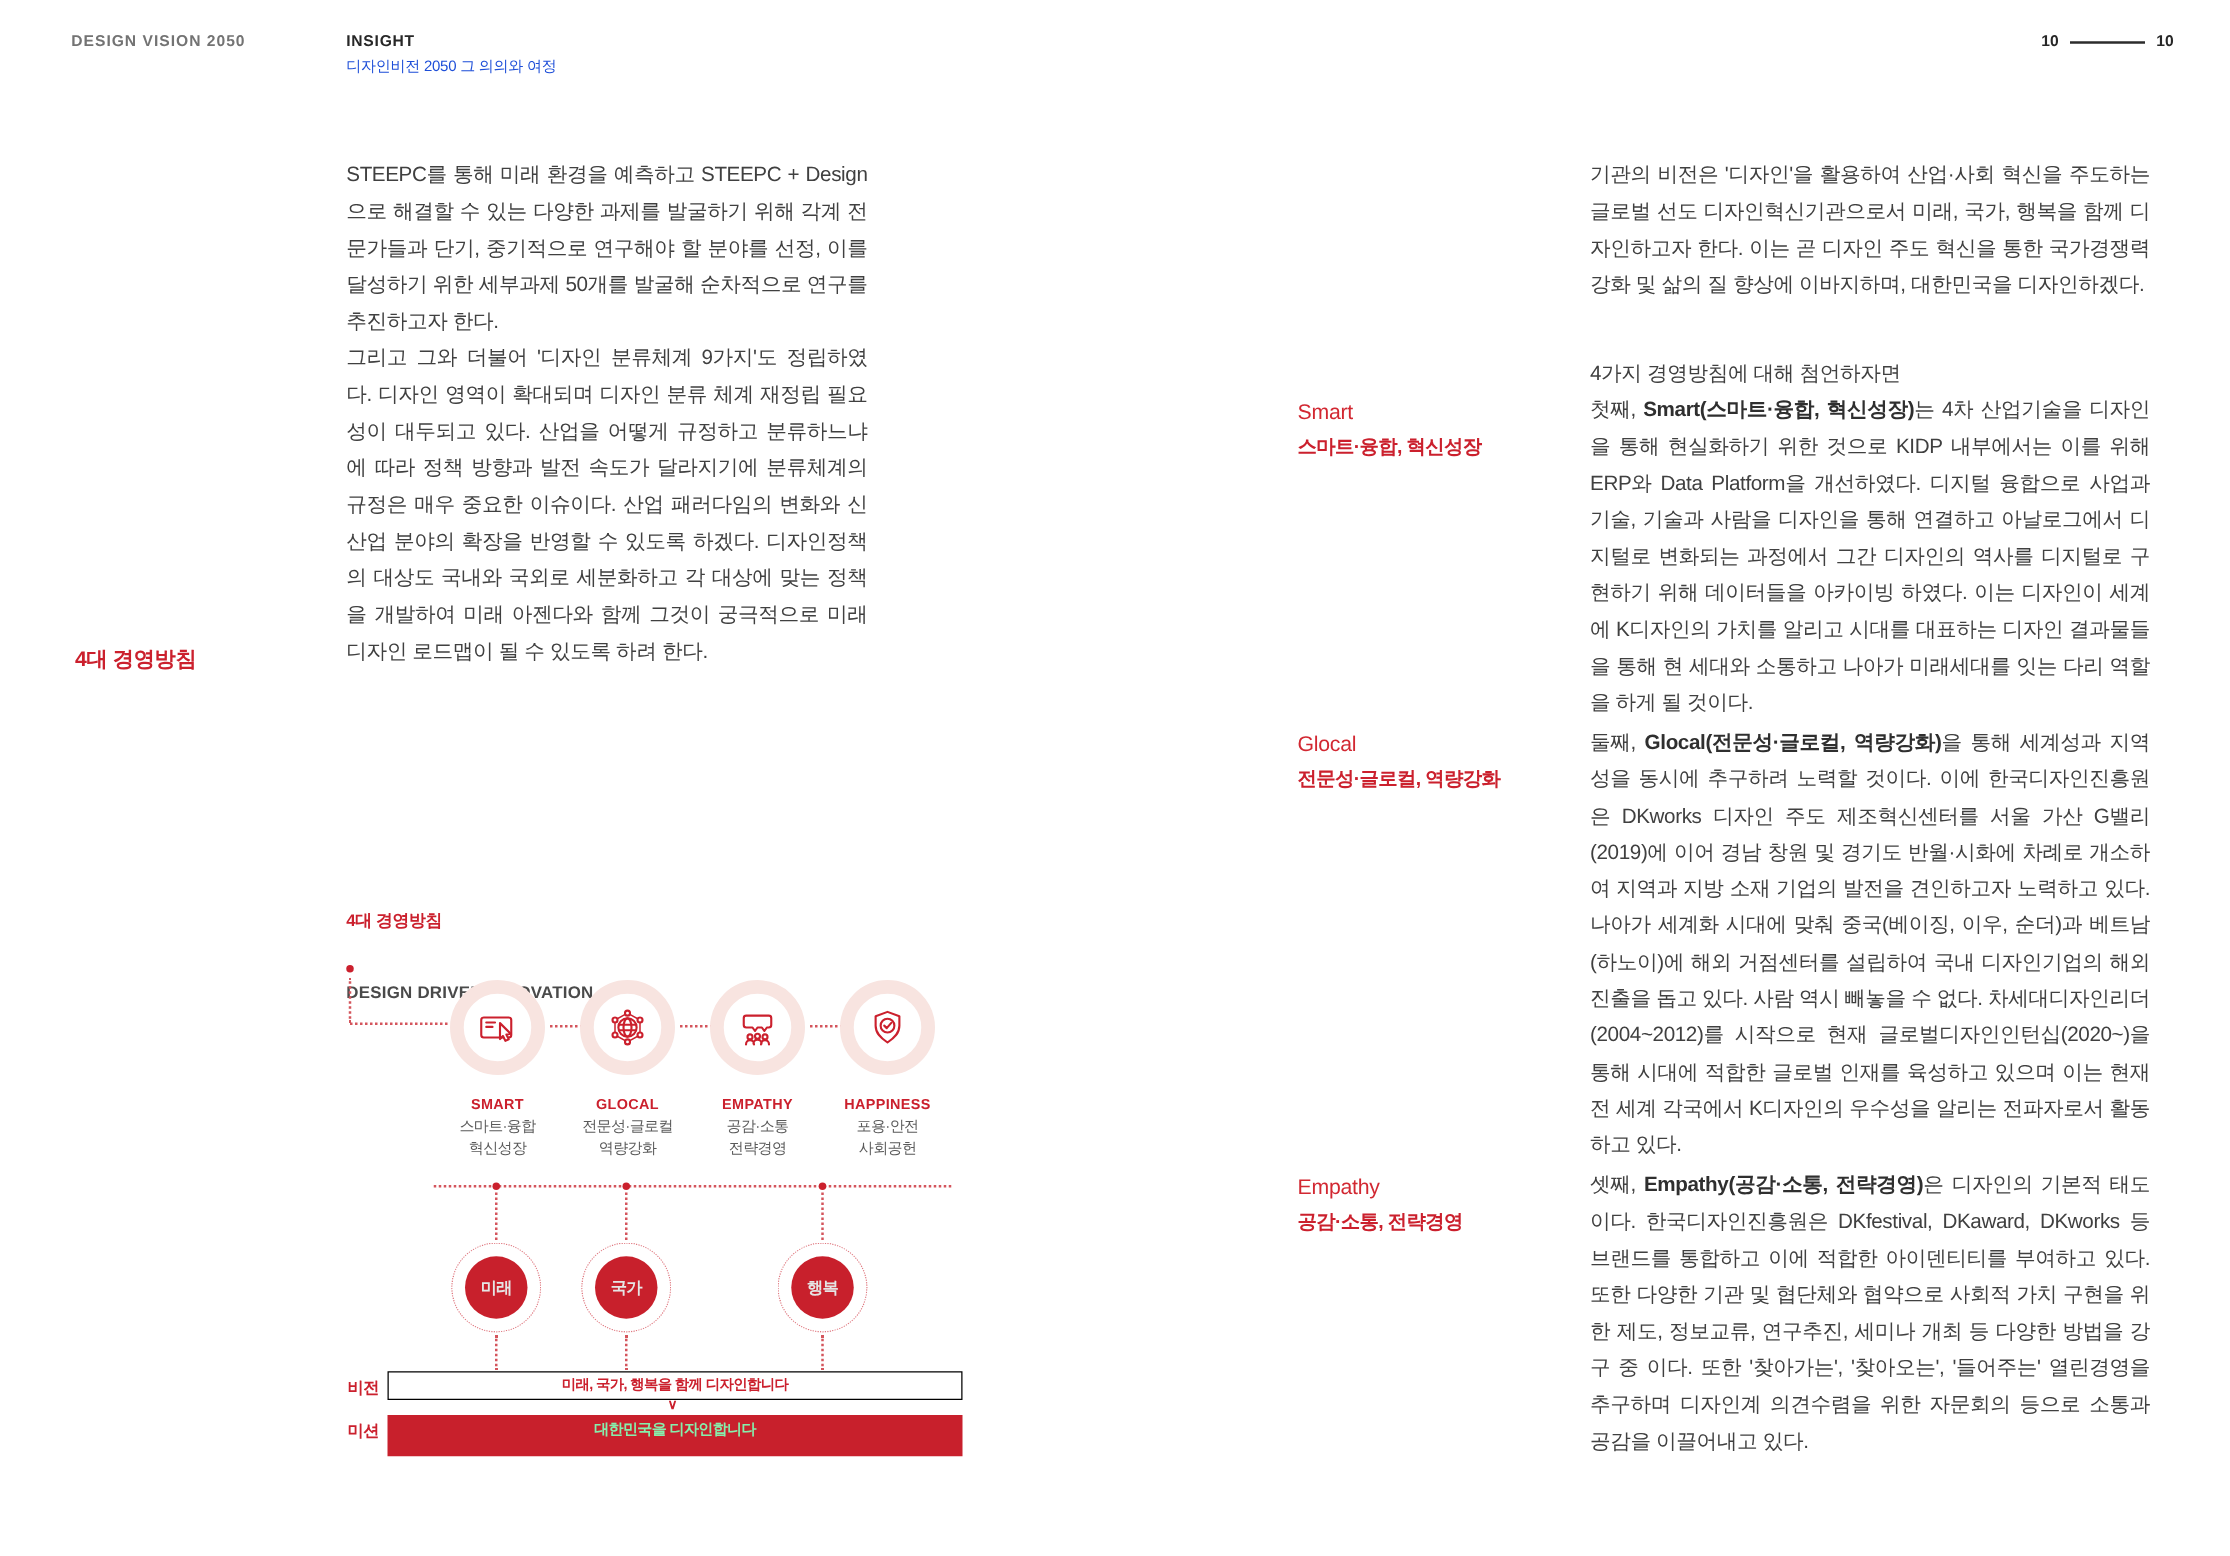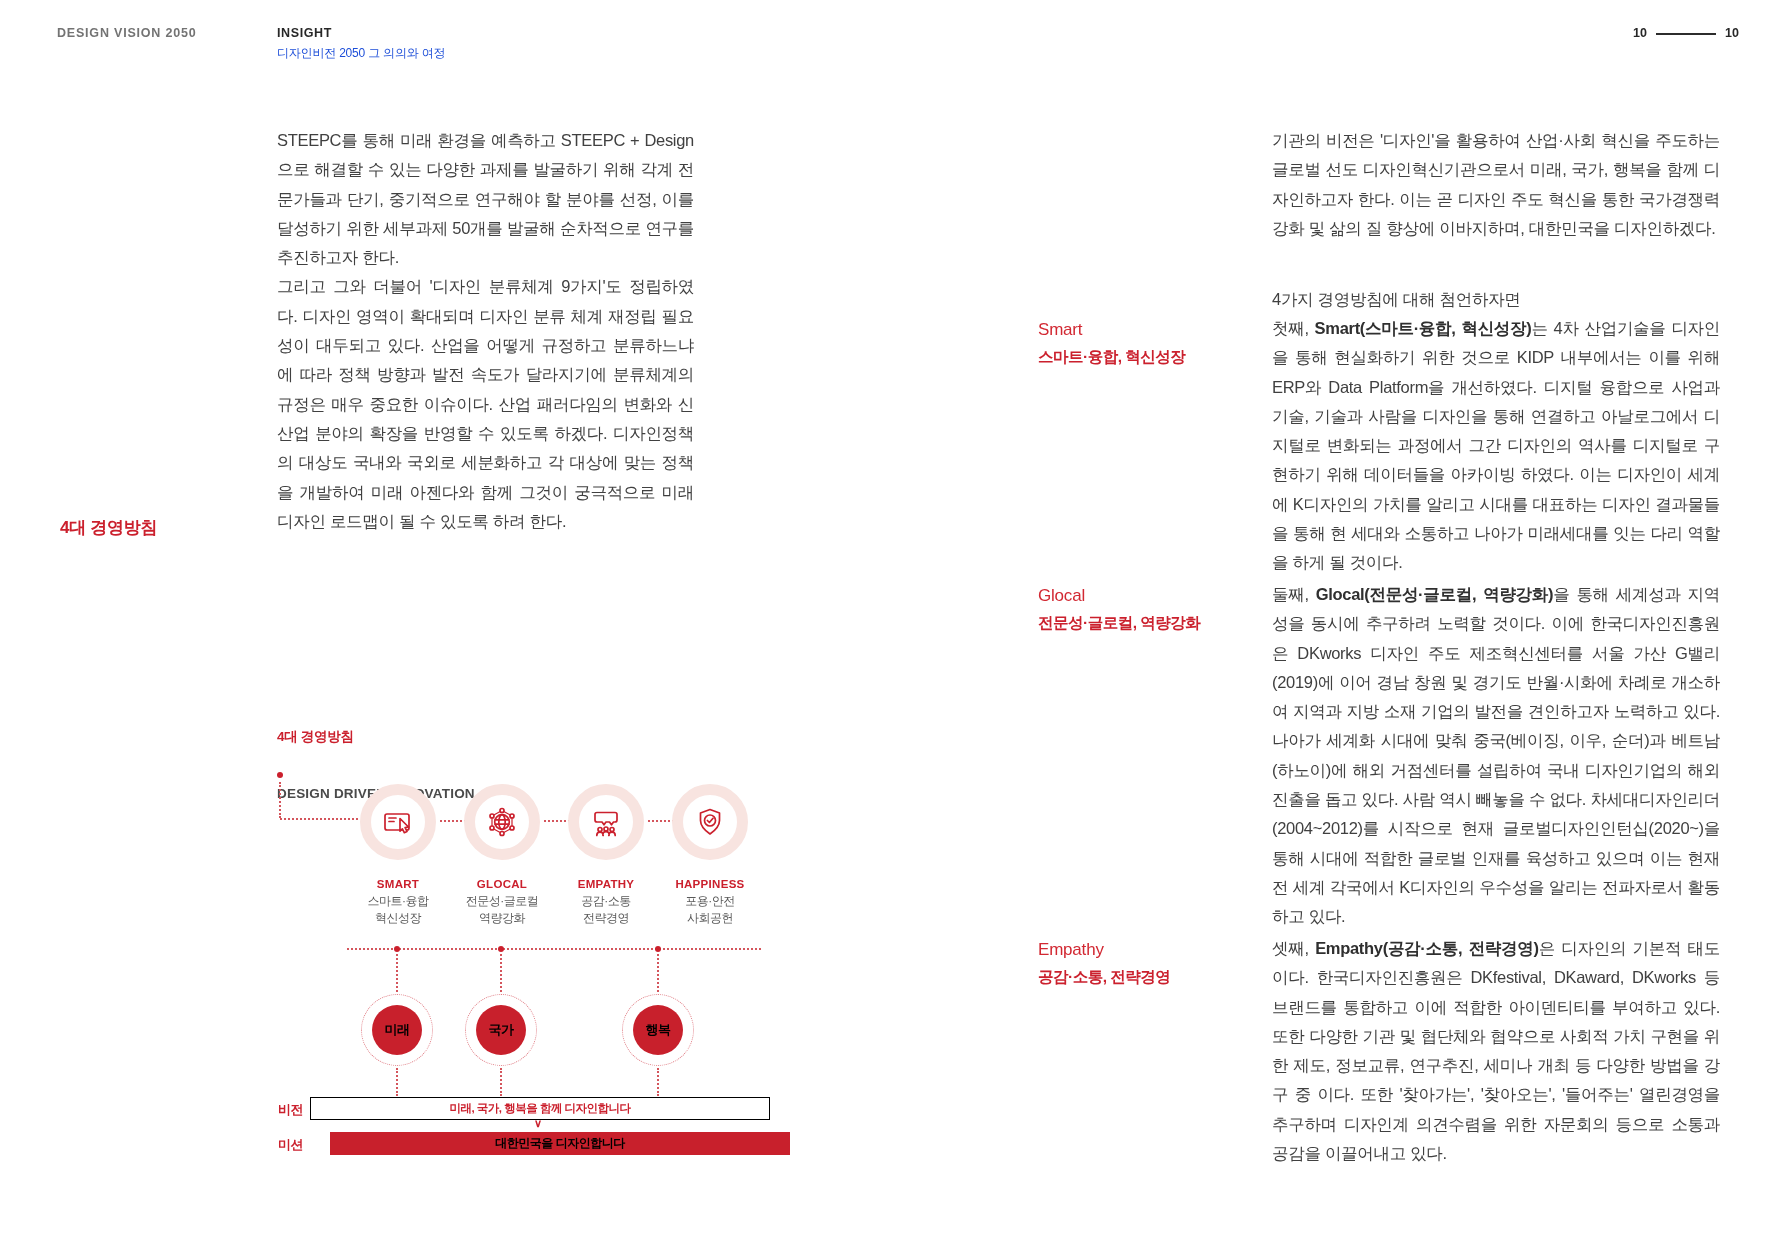--- a/index.html
+++ b/index.html
@@ -27,27 +27,27 @@
   .dg-sub{font-size:13.5px;font-weight:bold;color:#4a4a4a;letter-spacing:.2px;}
   .dot{width:6px;height:6px;border-radius:50%;background:#cb202d;}
   .vdots{border-left:2px dotted #d4555c;}
   .hdots{border-top:2px dotted #d4555c;}
   .pillar-circle{width:76px;height:76px;border:11px solid #f8e4e0;background:#fff;
                  border-radius:50%;box-sizing:border-box;display:flex;align-items:center;justify-content:center;}
   .pillar-label{width:110px;text-align:center;}
   .pillar-name{font-size:11.5px;font-weight:bold;color:#cb202d;letter-spacing:.3px;line-height:17px;}
   .pillar-line{font-size:12px;color:#5a5a5a;letter-spacing:-.5px;line-height:17px;}
   .ring{width:72px;height:72px;border:1px dotted rgba(203,32,45,.6);border-radius:50%;box-sizing:border-box;}
-  .value-circle{width:50px;height:50px;border-radius:50%;background:#c8202c;color:#000000;
+  .value-circle{width:50px;height:50px;border-radius:50%;background:#c8202c;color:#e5e5e5;
                 font-size:13px;font-weight:bold;text-align:center;line-height:50px;letter-spacing:-.5px;}
   .vm-label{font-size:13px;font-weight:bold;color:#cb202d;letter-spacing:-.5px;}
   .vision-box{width:460px;height:23px;border:1px solid #000000;box-sizing:border-box;
               text-align:center;font-size:11.5px;font-weight:bold;color:#cb202d;line-height:21px;letter-spacing:-.5px;}
-  .mission-box{width:460px;height:23px;background:#c8202c;box-sizing:border-box;
-               text-align:center;font-size:12px;font-weight:bold;color:#000000;line-height:23px;letter-spacing:-.5px;margin-left:20px;}
+  .mission-box{width:460px;height:33px;background:#c8202c;box-sizing:border-box;
+               text-align:center;font-size:12px;font-weight:bold;color:#86efac;line-height:23px;letter-spacing:-.5px;}
   .chev{font-size:11px;color:#cb202d;font-weight:bold;}
   svg.icon{stroke:#cb202d;fill:none;stroke-width:1.7;stroke-linecap:round;stroke-linejoin:round;}
 </style>
 </head>
 <body>
 
 <div id="page">
 
   <div class="abs brand" style="left:57px;top:26px;">DESIGN VISION 2050</div>
   <div class="abs sec-title" style="left:277px;top:26px;">INSIGHT</div>

